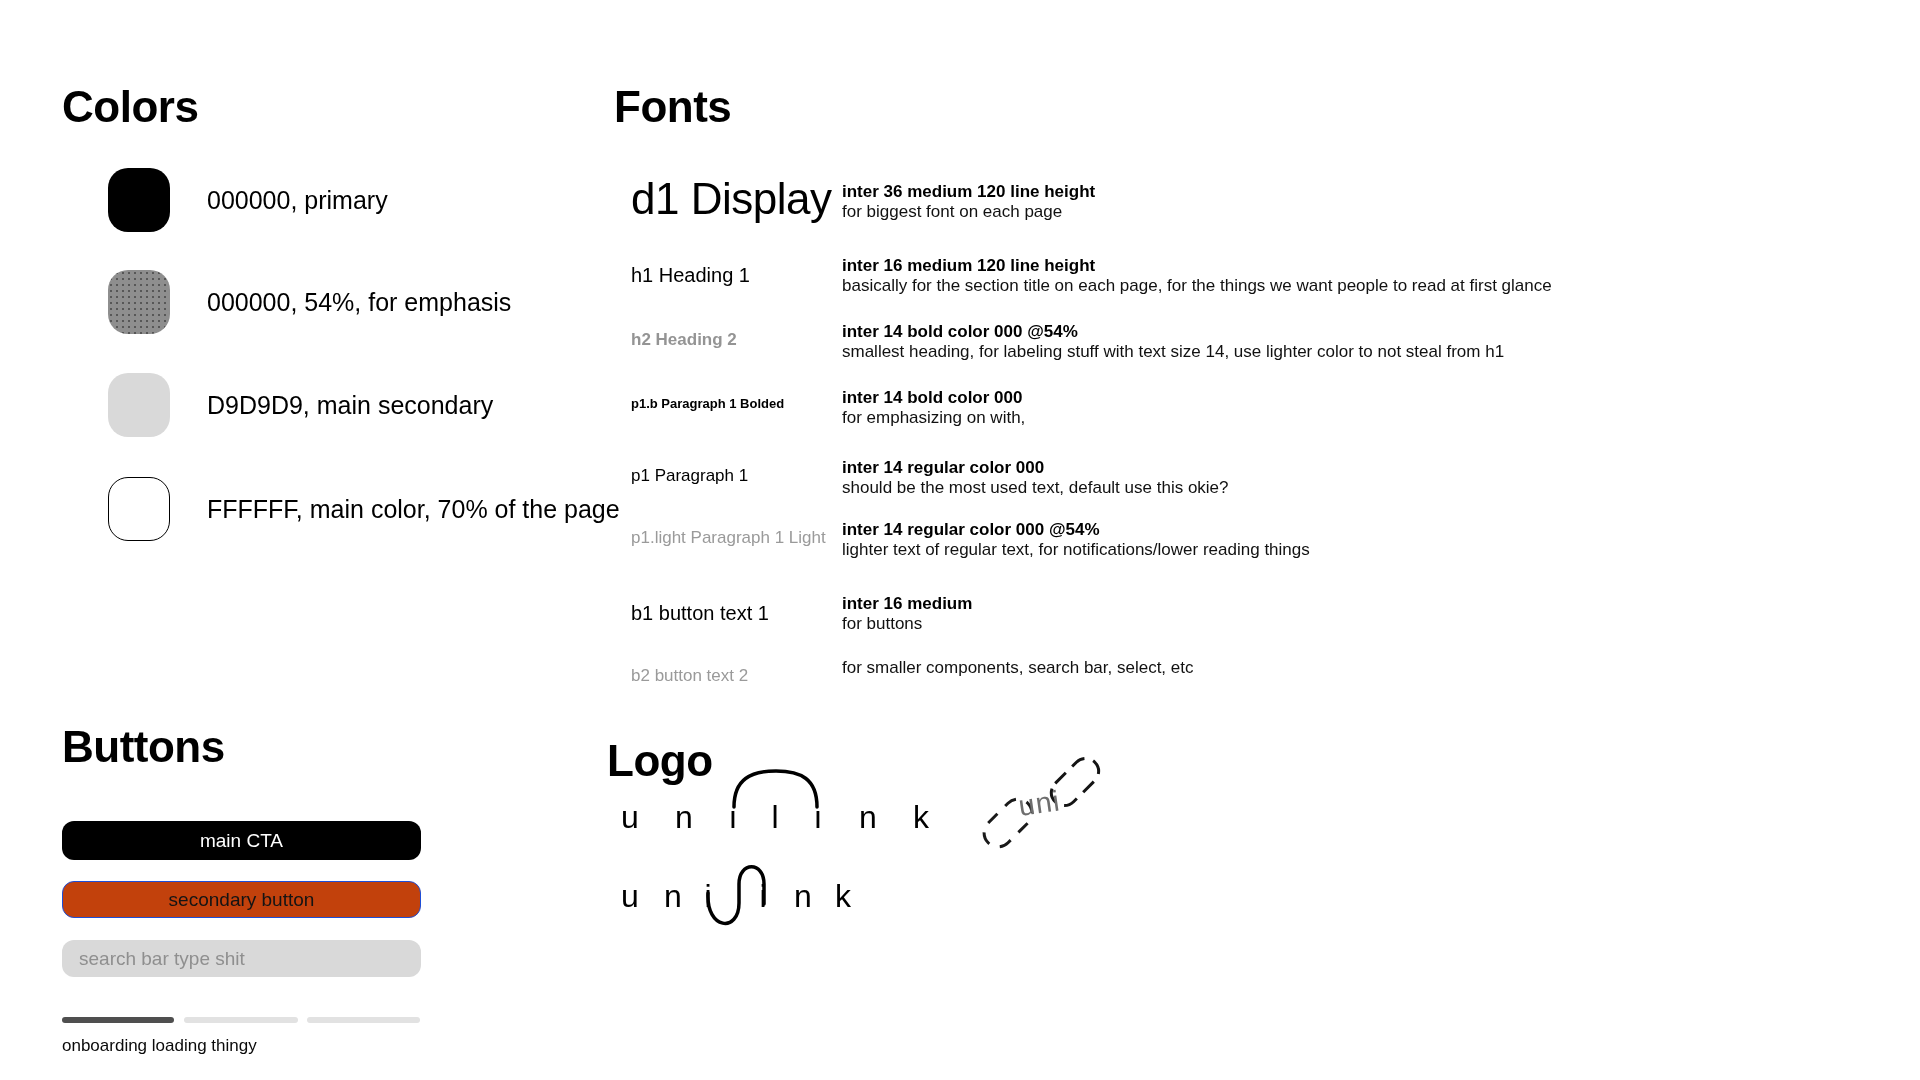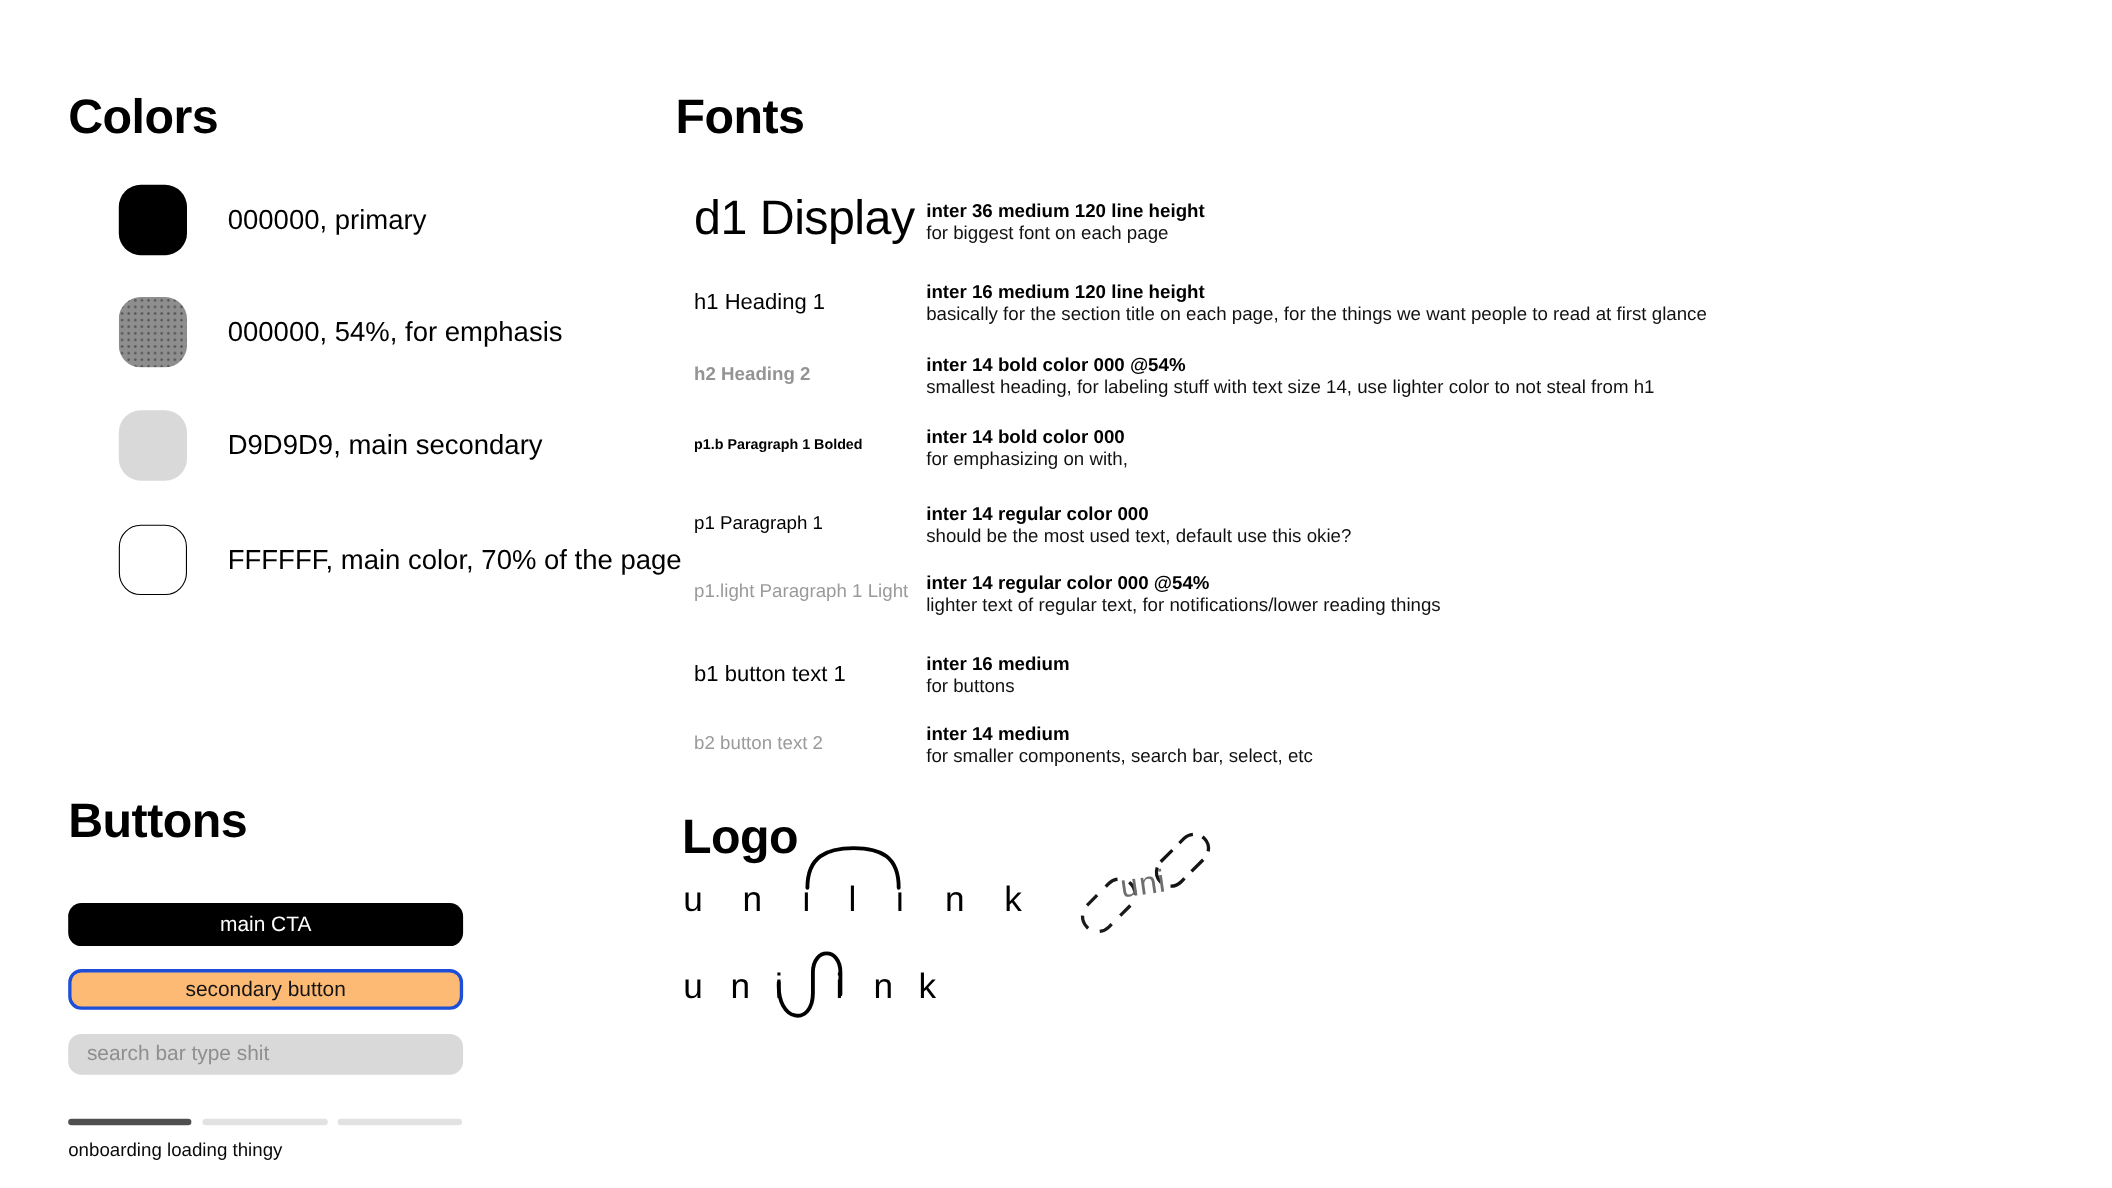--- a/index.html
+++ b/index.html
@@ -36,21 +36,21 @@
   .font-desc { position:absolute; left:842px; width:840px; }
   .fd-0 { top:182px; } .fd-1 { top:256px; } .fd-2 { top:322px; } .fd-3 { top:388px; }
   .fd-4 { top:458px; } .fd-5 { top:520px; } .fd-6 { top:594px; } .fd-7 { top:658px; }
   .font-spec { font-size:17px; font-weight:700; line-height:20px; color:#000; white-space:nowrap; }
   .font-note { font-size:17px; font-weight:400; line-height:20px; color:#111; white-space:nowrap; }
 
   
   .btn { position:absolute; left:62px; width:359px; display:flex; align-items:center; justify-content:center;
          font-family:"Liberation Sans", sans-serif; font-size:19px; cursor:pointer; }
   .btn-main { top:821px; height:39px; background:#000; color:#fff; border:none; border-radius:12px; }
-  .btn-secondary { top:881px; height:37px; background:#fdba74; color:#141414; border:3px solid #1d4ed8; border-radius:12px; }
+  .btn-secondary { top:881px; height:37px; background:#c2410c; color:#141414; border:1px solid #1d4ed8; border-radius:12px; }
   .search-bar { position:absolute; left:62px; top:940px; width:359px; height:37px; background:#d9d9d9;
                 border:none; border-radius:12px; font-size:19px; color:#0c4a6e; padding:0 17px;
                 font-family:"Liberation Sans", sans-serif; }
   .search-bar::placeholder { color:#8f8f8f; opacity:1; }
   .pbar { position:absolute; top:1017px; height:6px; border-radius:3px; }
   .pbar-1 { left:62px;  width:112px; background:#4f4f4f; }
   .pbar-2 { left:184px; width:114px; background:#e2e2e2; }
   .pbar-3 { left:307px; width:113px; background:#e2e2e2; }
   .loading-label { position:absolute; left:62px; top:1036px; font-size:17px; color:#0a0a0a; }
 
@@ -122,36 +122,35 @@
   </div>
 
   <div class="font-label fl-b1">b1 button text 1</div>
   <div class="font-desc fd-6">
     <div class="font-spec">inter 16 medium</div>
     <div class="font-note">for buttons</div>
   </div>
 
   <div class="font-label fl-b2">b2 button text 2</div>
   <div class="font-desc fd-7">
-    <div class="font-spec">inter 14 medium</div>
     <div class="font-note">for smaller components, search bar, select, etc</div>
   </div>
 
   <h1 class="sec-title" style="left:62px; top:722px;">Buttons</h1>
 
   <button class="btn btn-main">main CTA</button>
   <button class="btn btn-secondary">secondary button</button>
   <input class="search-bar" type="text" placeholder="search bar type shit" style="">
 
   <div class="pbar pbar-1"></div>
   <div class="pbar pbar-2"></div>
   <div class="pbar pbar-3"></div>
   <div class="loading-label">onboarding loading thingy</div>
 
-  <h1 class="sec-title" style="left:620px; top:736px;">Logo</h1>
+  <h1 class="sec-title" style="left:607px; top:736px;">Logo</h1>
 
   <svg class="logo-svg" viewBox="0 0 1920 1080">
 
     <g>
       <text class="logo-letter" x="630" y="828" text-anchor="middle">u</text>
       <text class="logo-letter" x="684" y="828" text-anchor="middle">n</text>
       <text class="logo-letter" x="733" y="828" text-anchor="middle">ı</text>
       <text class="logo-letter" x="775" y="828" text-anchor="middle">l</text>
       <text class="logo-letter" x="818" y="828" text-anchor="middle">ı</text>
       <text class="logo-letter" x="868" y="828" text-anchor="middle">n</text>

